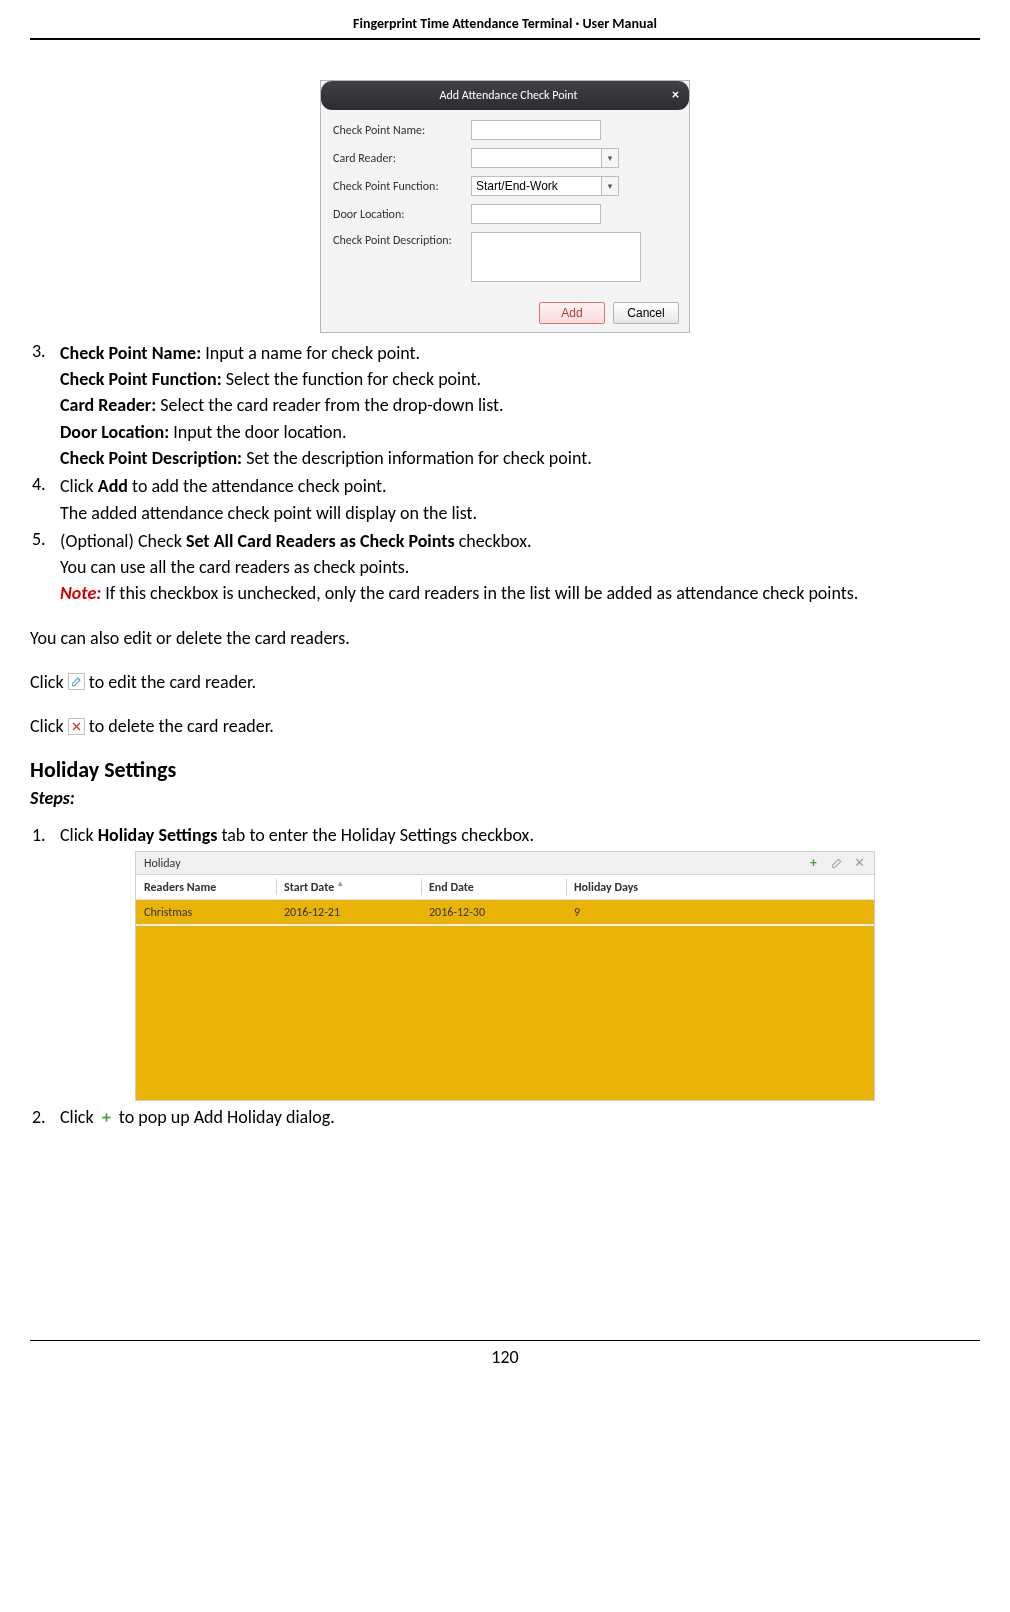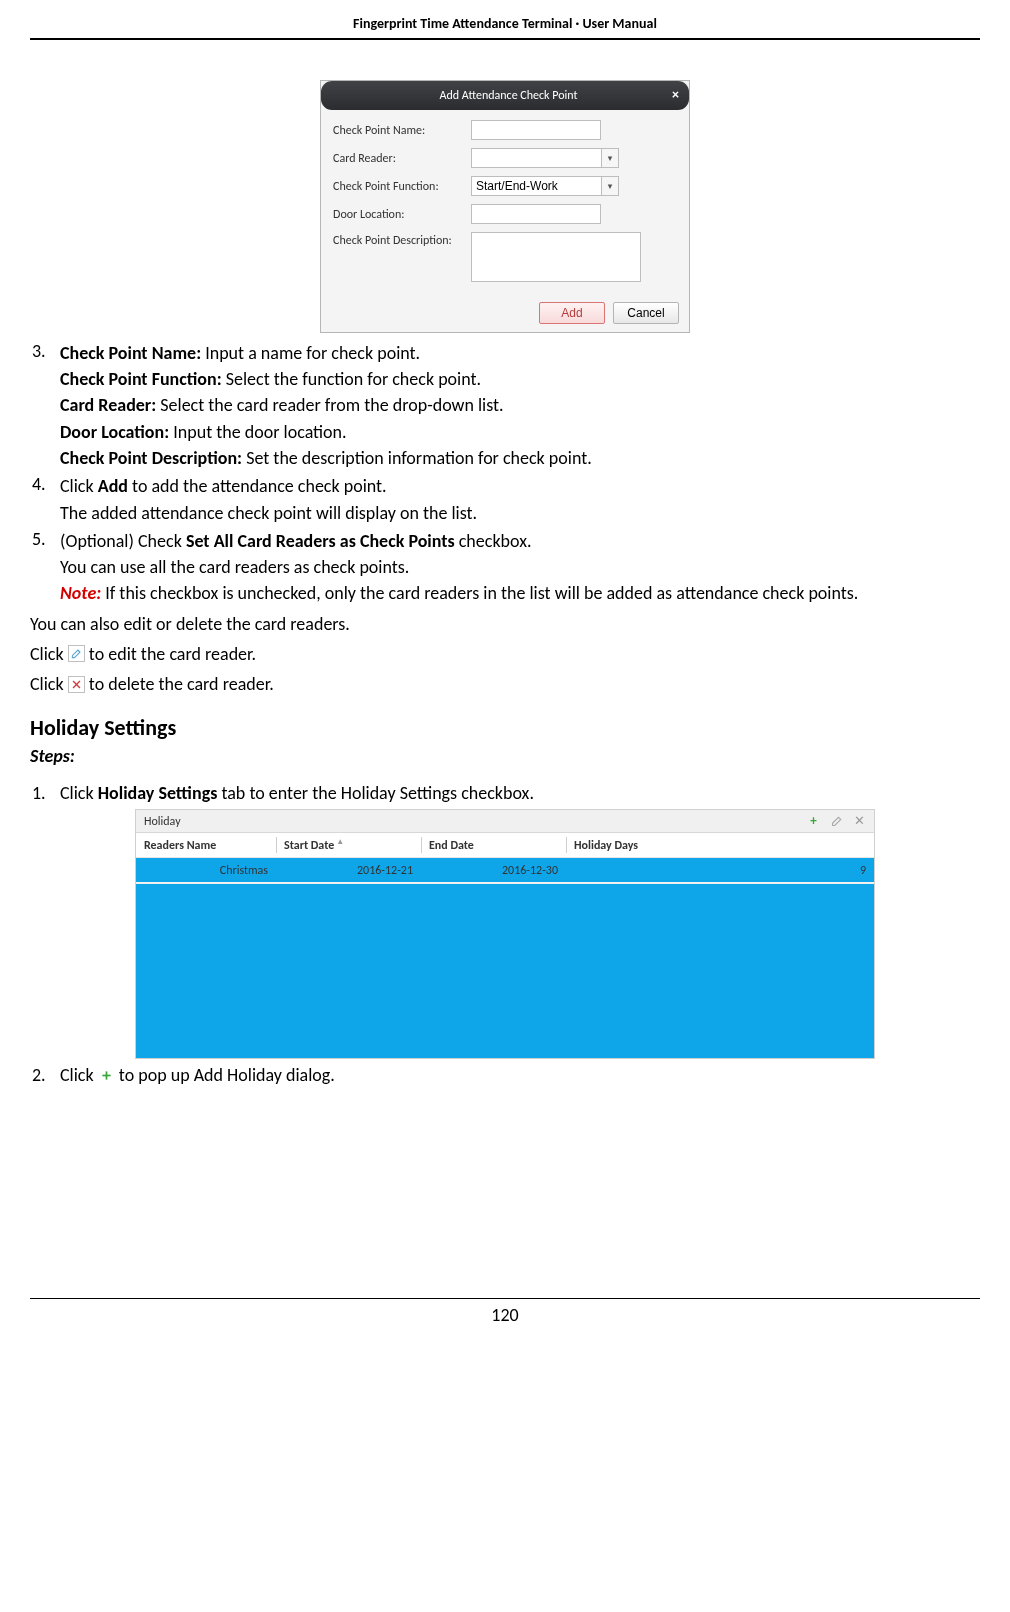--- a/index.html
+++ b/index.html
@@ -99,21 +99,21 @@
     
     .ol { list-style: none; padding-left: 0; }
     .ol > li { display: flex; margin-bottom: 2px; }
     .ol .num { width: 30px; flex: 0 0 30px; text-align: left; padding-left: 2px; }
     .ol .body { flex: 1; }
     .subline { margin-top: 2px; }
     .b { font-weight: bold; }
     .note-label { color: #d40000; font-weight: bold; font-style: italic; }
     .note-body { }
     .justify { text-align: justify; }
-    .para { margin-top: 6px; }
+    .para { margin-top: 20px; }
 
     .inline-icon {
       display: inline-flex;
       justify-content: center; align-items: center;
       width: 17px; height: 17px;
       border: 1px solid #c0c0c0;
       background: #fff;
       font-size: 12px;
       vertical-align: middle;
       position: relative; top: -2px;
@@ -123,21 +123,21 @@
     .h2 { font-size: 22px; font-weight: bold; margin-top: 16px; margin-bottom: 2px; }
     .steps-label { font-weight: bold; font-style: italic; margin-bottom: 12px; }
 
     
     .holiday-wrap { display: flex; justify-content: center; margin: 4px 0 4px; }
     .holiday {
       width: 740px;
       border: 1px solid #d0d0d0;
       font-size: 12px;
       color: #333;
-      background: #0ea5e9;
+      background: #eab308;
     }
     .holiday-titlebar {
       background: #f0f0f0;
       border-bottom: 1px solid #d8d8d8;
       display: flex;
       justify-content: space-between;
       align-items: center;
       padding: 3px 8px;
     }
     .holiday-title { color: #333; font-size: 12px; }
@@ -155,21 +155,21 @@
     }
     .holiday-headrow .sep::before {
       content: ""; position: absolute; left: 0; top: 4px; bottom: 4px;
       width: 1px; background: #cfcfcf;
     }
     .col1 { width: 140px; }
     .col2 { width: 145px; }
     .col3 { width: 145px; }
     .col4 { flex: 1; }
     .sort-arrow { font-size: 8px; position: relative; top: -5px; left: 2px; color: #999; }
-    .holiday-row { display: flex; text-align: right; }
+    .holiday-row { display: flex; }
     .holiday-empty { height: 175px; border-top: 1px solid #eee; }
     .holiday-row1 { border-bottom: 1px solid #f4f4f4; }
 
     .page-footer {
       position: relative;
       text-align: center;
       margin-top: 210px;
       font-size: 18px;
     }
     .page-footer::before {

